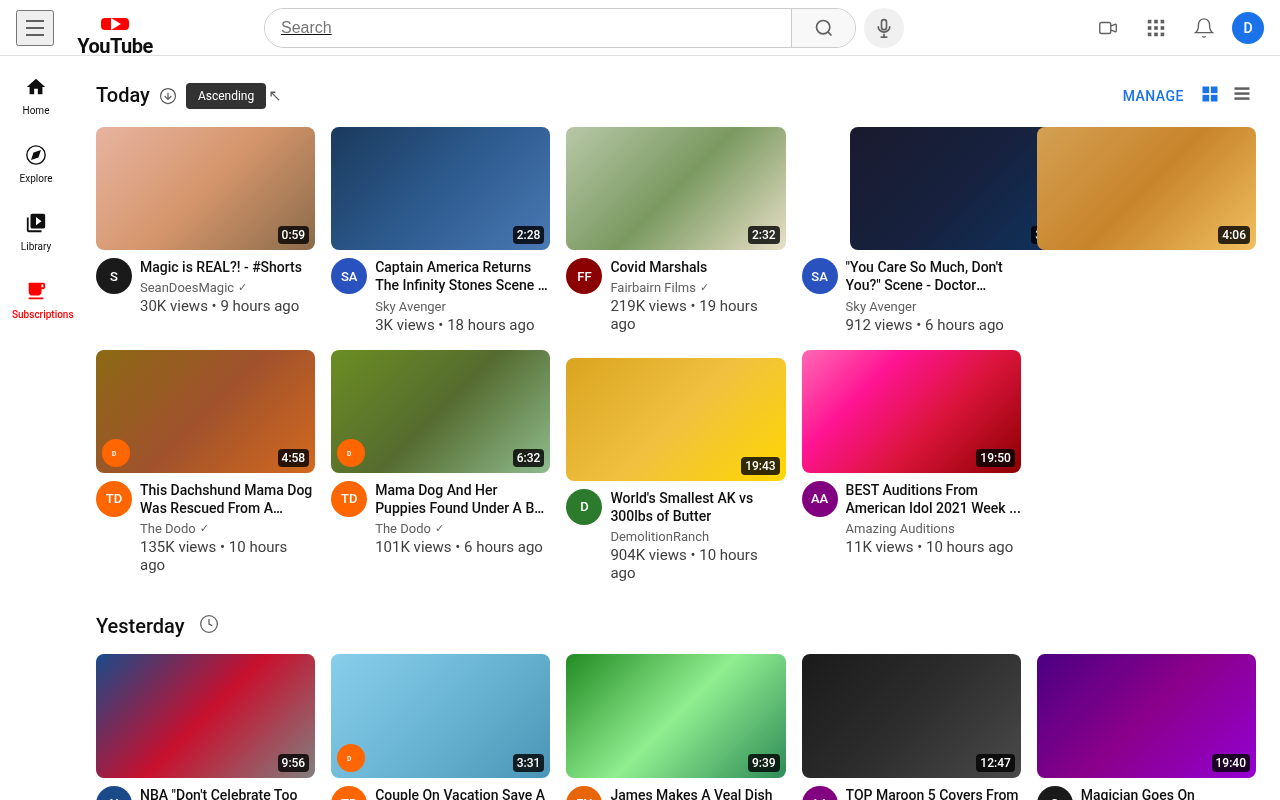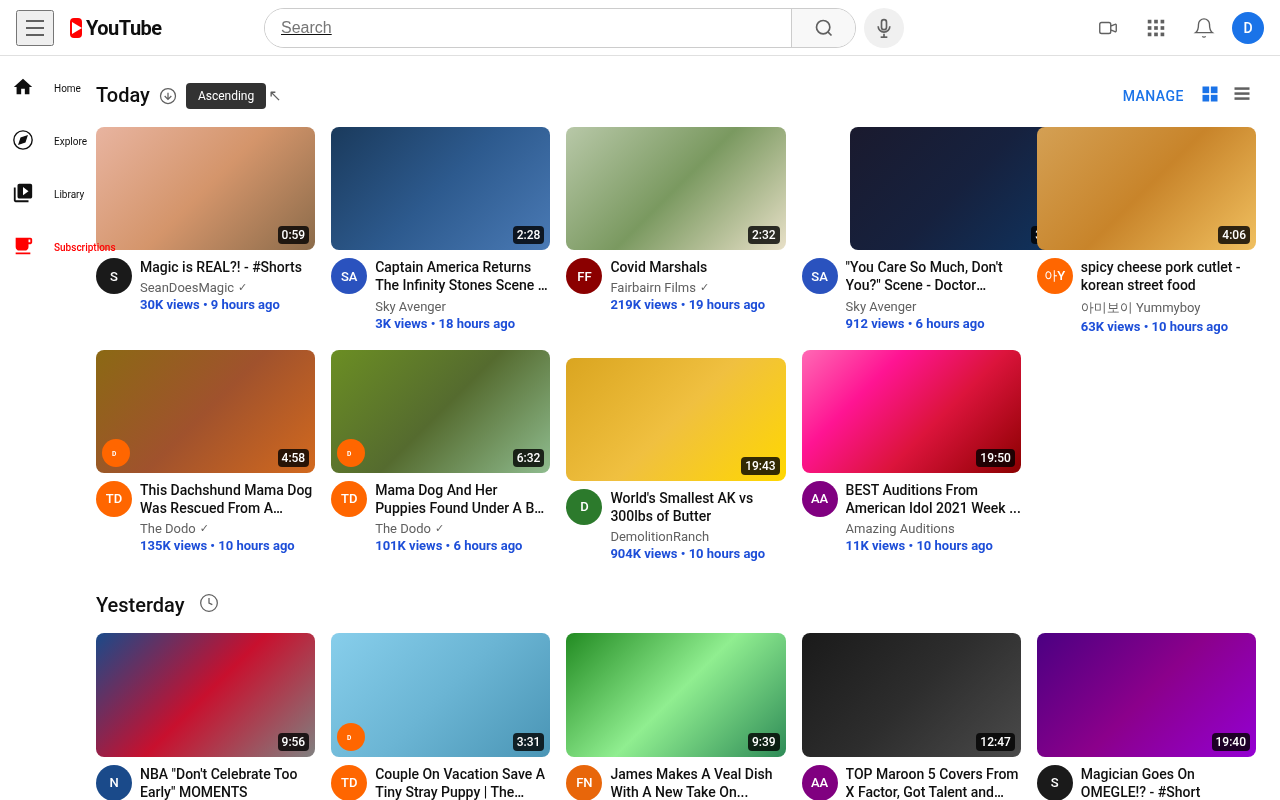--- a/index.html
+++ b/index.html
@@ -9,21 +9,21 @@
     .header {
       position: fixed; top: 0; left: 0; right: 0; height: 56px;
       background: #fff; display: flex; align-items: center;
       padding: 0 16px; gap: 8px; z-index: 100;
       border-bottom: 1px solid #e0e0e0;
     }
     .header-left { display: flex; align-items: center; gap: 16px; min-width: 240px; }
     .hamburger { display: flex; flex-direction: column; gap: 5px; cursor: pointer; padding: 8px; }
     .hamburger span { display: block; width: 18px; height: 2px; background: #606060; }
     .youtube-logo { display: flex; align-items: center; gap: 4px; text-decoration: none; }
-    .yt-icon { width: 90px; height: 20px; display: flex; align-items: center; gap: 4px; }
+    .yt-icon { width: 90px; height: 20px; display: flex; align-items: center; gap: 4px; flex-direction: column; }
     .yt-play { background: #ff0000; border-radius: 4px; width: 28px; height: 20px; display: flex; align-items: center; justify-content: center; }
     .yt-play::after { content: ''; border-left: 10px solid #fff; border-top: 6px solid transparent; border-bottom: 6px solid transparent; margin-left: 2px; }
     .yt-text { font-size: 20px; font-weight: 700; letter-spacing: -0.5px; color: #0f0f0f; }
 
     .header-center { flex: 1; display: flex; align-items: center; gap: 8px; max-width: 640px; text-decoration: underline; }
     .search-bar { flex: 1; display: flex; border: 1px solid #ccc; border-radius: 40px; overflow: hidden; height: 40px; }
     .search-bar input { flex: 1; border: none; outline: none; padding: 0 16px; font-size: 16px; color: #0f0f0f; }
     .search-btn { width: 64px; background: #f8f8f8; border: none; border-left: 1px solid #ccc; cursor: pointer; display: flex; align-items: center; justify-content: center; }
     .mic-btn { width: 40px; height: 40px; border-radius: 50%; background: #f0f0f0; border: none; cursor: pointer; display: flex; align-items: center; justify-content: center; }
 
@@ -31,21 +31,21 @@
     .icon-btn { width: 40px; height: 40px; border-radius: 50%; border: none; background: transparent; cursor: pointer; display: flex; align-items: center; justify-content: center; }
     .avatar { width: 32px; height: 32px; border-radius: 50%; background: #1a73e8; color: #fff; display: flex; align-items: center; justify-content: center; font-size: 14px; font-weight: 500; cursor: pointer; }
 
     
     .sidebar {
       position: fixed; top: 56px; left: 0; width: 72px;
       height: calc(100vh - 56px); background: #fff;
       display: flex; flex-direction: column; align-items: center;
       padding-top: 8px; gap: 4px; z-index: 99;
     }
-    .sidebar-item { display: flex; flex-direction: row; align-items: center; gap: 20px; padding: 12px 8px; border-radius: 12px; cursor: pointer; width: 64px; text-align: center; }
+    .sidebar-item { display: flex; flex-direction: column; gap: 4px; padding: 12px 8px; border-radius: 12px; cursor: pointer; width: 64px; text-align: center; }
     .sidebar-item .s-icon { font-size: 20px; line-height: 1; }
     .sidebar-item .s-label { font-size: 10px; color: #0f0f0f; }
     .sidebar-item.active .s-icon { color: #ff0000; }
     .sidebar-item.active .s-label { color: #ff0000; font-weight: 500; }
 
     
     .main { margin-top: 56px; margin-left: 72px; padding: 24px 24px; }
 
     
     .section-header { display: flex; align-items: center; justify-content: space-between; margin-bottom: 16px; }
@@ -65,21 +65,21 @@
     .video-card { cursor: pointer; }
     .thumbnail { position: relative; width: 100%; padding-top: 56.25%; border-radius: 8px; overflow: hidden; background: #ccc; }
     .duration { position: absolute; bottom: 6px; right: 6px; background: rgba(0,0,0,0.8); color: #fff; font-size: 12px; font-weight: 500; padding: 2px 4px; border-radius: 4px; }
 
     .video-info { display: flex; gap: 8px; margin-top: 8px; }
     .video-channel-avatar { width: 36px; height: 36px; border-radius: 50%; flex-shrink: 0; }
     .video-details { flex: 1; }
     .video-title { font-size: 14px; font-weight: 500; line-height: 1.3; margin-bottom: 4px; display: -webkit-box; -webkit-line-clamp: 2; -webkit-box-orient: vertical; overflow: hidden; }
     .video-channel { font-size: 13px; color: #606060; margin-bottom: 2px; display: flex; align-items: center; gap: 4px; }
     .verified-icon { color: #606060; font-size: 11px; }
-    .video-meta { font-size: 13px; color: #1d4ed8; font-weight: bold; }
+    .video-meta { font-size: 15px; color: #404040; }
 
     
     .thumb-magic { background: linear-gradient(135deg, #e8b4a0 0%, #d4956b 50%, #8b6b4a 100%); }
     .thumb-cap-america { background: linear-gradient(135deg, #1a3a5c 0%, #2d5a8e 50%, #4a7ab5 100%); }
     .thumb-covid { background: linear-gradient(135deg, #b8c8a8 0%, #7a9960 50%, #e8e0c8 100%); }
     .thumb-strange { background: linear-gradient(135deg, #1a1a2e 0%, #16213e 50%, #0f3460 100%); margin-left: 48px; }
     .thumb-korean-food { background: linear-gradient(135deg, #d4a054 0%, #c8842a 50%, #f0c060 100%); }
     .thumb-dachshund { background: linear-gradient(135deg, #8b6914 0%, #a0522d 50%, #d2691e 100%); }
     .thumb-mama-dog { background: linear-gradient(135deg, #6b8e23 0%, #556b2f 50%, #8fbc8f 100%); }
     .thumb-butter { background: linear-gradient(135deg, #daa520 0%, #f0c040 50%, #ffd700 100%); margin-top: 8px; }
@@ -308,31 +308,20 @@
         <div class="video-meta">912 views • 6 hours ago</div>
       </div>
     </div>
   </div>
       <div class="video-card">
     <div class="thumbnail thumb-korean-food">
       <div class="thumb-figure"></div>
 
       <span class="duration">4:06</span>
     </div>
-    <div class="video-info">
-      <div class="video-channel-avatar" style="background:#ff6600;display:flex;align-items:center;justify-content:center;color:#fff;font-size:13px;font-weight:500;border-radius:50%;">아Y</div>
-      <div class="video-details">
-        <div class="video-title">spicy cheese pork cutlet - korean street food</div>
-        <div class="video-channel">
-          아미보이 Yummyboy
-          
-        </div>
-        <div class="video-meta">63K views • 10 hours ago</div>
-      </div>
-    </div>
   </div>
       <div class="video-card">
     <div class="thumbnail thumb-dachshund">
       <div class="thumb-figure"></div>
       <div class="dodo-logo">
         <svg width="16" height="16" viewBox="0 0 24 24">
               <circle cx="12" cy="12" r="10" fill="#ff6600"></circle>
               <text x="6" y="16" font-size="10" font-weight="bold" fill="white">D</text>
             </svg>
       </div>

